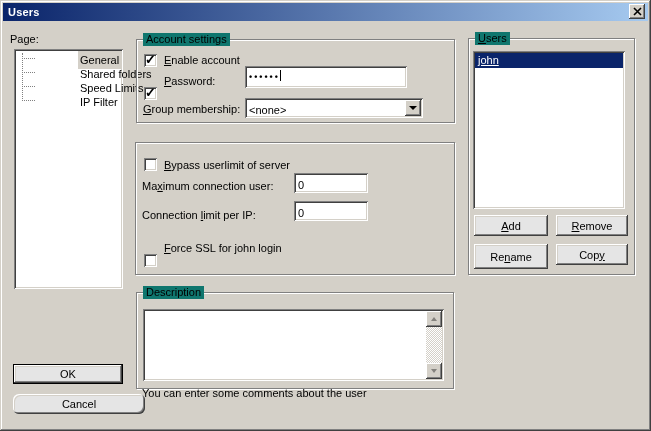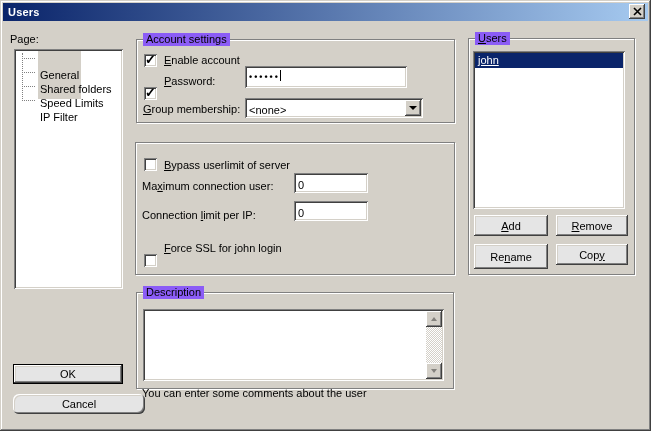--- a/index.html
+++ b/index.html
@@ -40,21 +40,21 @@
     font-family:"Liberation Sans",sans-serif;font-size:11px;color:#000;
     display:flex;align-items:center;justify-content:center;box-sizing:border-box;
   }
   .btn.default{border:1px solid #000;}
   .groupbox{
     border:1px solid #808080;
     box-shadow: inset 1px 1px 0 #fff, 1px 1px 0 #fff;
     box-sizing:border-box;
   }
   .group-caption{
-    position:absolute;top:-7px;left:6px;background:#8b5cf6;padding:0 3px;line-height:13px;
+    position:absolute;top:-7px;left:6px;background:#0f766e;padding:0 3px;line-height:13px;
   }
   .mn{text-decoration:underline;}
   
   .cb{
     width:13px;height:13px;background:#fff;box-sizing:border-box;
     box-shadow: inset 1px 1px 0 #808080, inset -1px -1px 0 #ffffff,
                 inset 2px 2px 0 #404040, inset -2px -2px 0 #d4d0c8;
     position:relative;
   }
   .cb.checked::after{
@@ -82,21 +82,21 @@
   .tri-down{width:0;height:0;border-left:4px solid transparent;border-right:4px solid transparent;border-top:4px solid #000;}
   .tri-up-sm{width:0;height:0;border-left:3px solid transparent;border-right:3px solid transparent;border-bottom:4px solid #84827d;}
   .tri-down-sm{width:0;height:0;border-left:3px solid transparent;border-right:3px solid transparent;border-top:4px solid #84827d;}
   
   .tree-row{position:relative;height:14px;line-height:14px;padding-left:24px;white-space:nowrap;}
   .tree-row::before{
     content:"";position:absolute;left:8px;top:7px;width:13px;
     border-top:1px dotted #808080;
   }
   .tree-vline{position:absolute;left:8px;top:4px;height:46px;border-left:1px dotted #808080;}
-  .tree-label{display:inline-block;padding:17px 2px;}
+  .tree-label{display:inline-block;padding:2px 2px;margin-left:40px;}
   .tree-label.selected{background:#d4d0c8;}
   
   .user-row{height:15px;line-height:15px;padding-left:3px;}
   .user-row.selected{background:#0a246a;color:#fff;text-decoration:underline;}
   
   .vscroll{
     position:absolute;top:2px;bottom:2px;right:2px;width:16px;
     background-color:#d4d0c8;
     background-image:
       linear-gradient(45deg,#fff 25%,transparent 25%,transparent 75%,#fff 75%),

